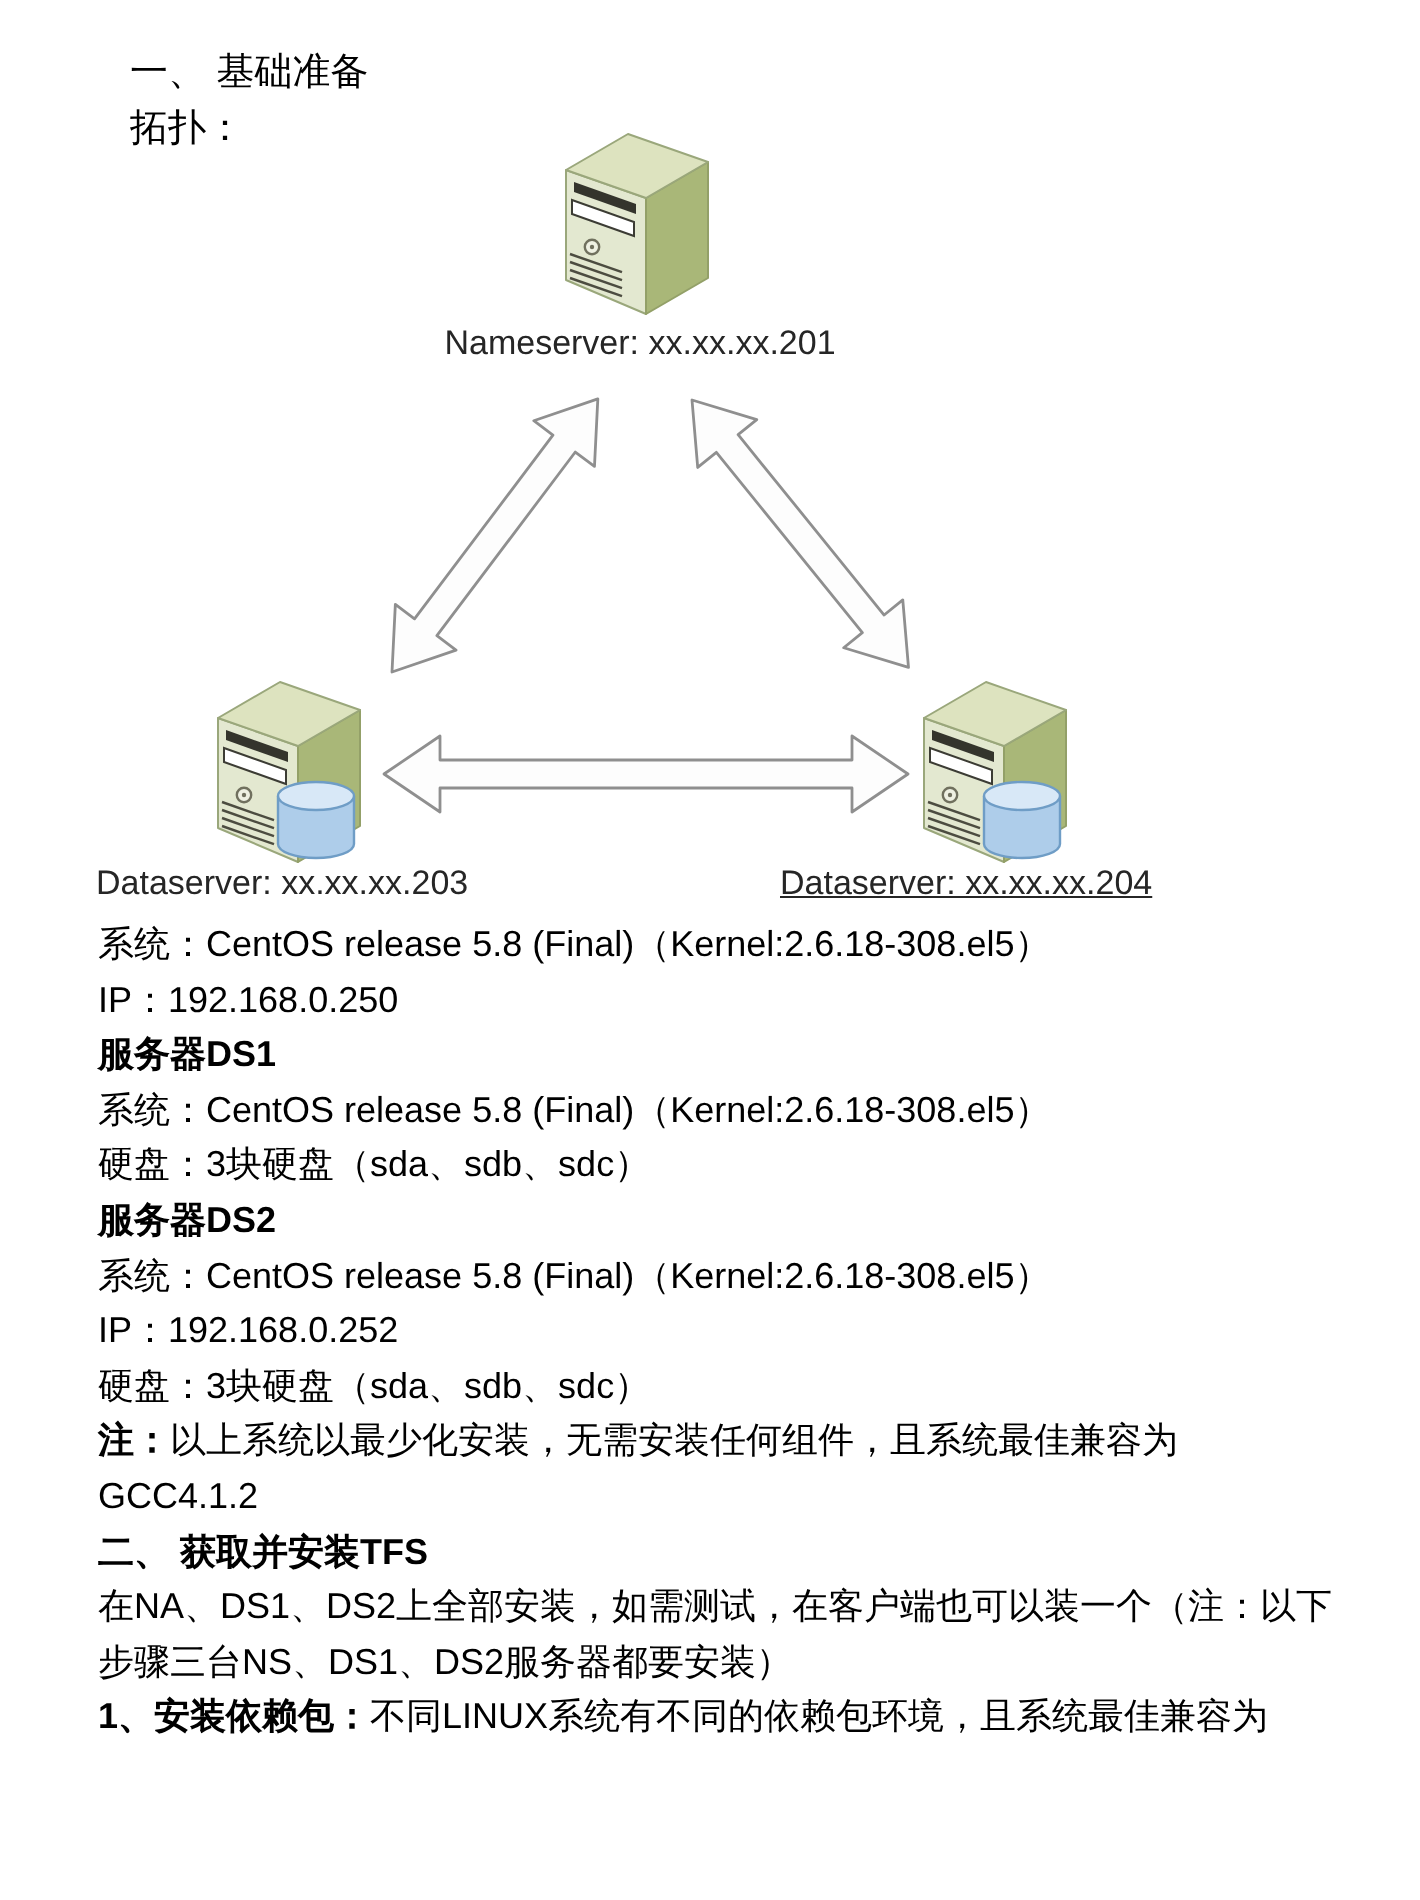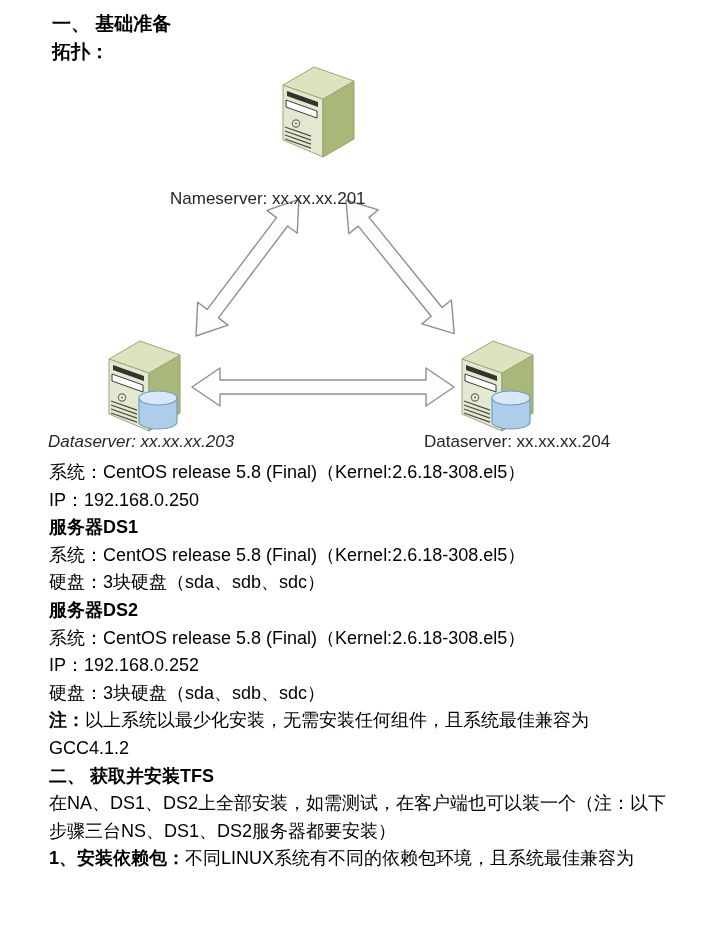--- a/index.html
+++ b/index.html
@@ -6,22 +6,22 @@
   .page{
     position:relative;
     width:710px;height:950px;
     background:var(--page-bg,#ffffff);
     overflow:hidden;
     font-family:"Liberation Sans","DejaVu Sans",sans-serif;
     color:var(--text-color,#000000);
   }
   .h1{
     position:absolute;left:49px;top:8px;
-    font-size:19px;font-weight:bold;line-height:26px;
-    white-space:nowrap;margin:3px;
+    font-size:19px;font-weight:normal;line-height:26px;
+    white-space:nowrap;margin:16px;
   }
   .h1-second{position:absolute;left:49px;top:36px;}
   .diagram{position:absolute;left:0;top:58px;width:710px;height:400px;}
   .arrow-layer{position:absolute;left:0;top:0;width:710px;height:400px;}
   .arrow{fill:var(--arrow-fill,#fdfdfd);stroke:var(--arrow-stroke,#8f8f8f);stroke-width:1.4;stroke-linejoin:round;}
   .node{position:absolute;width:90px;height:100px;}
   .node-ns{left:273px;top:2px;}
   .node-ds1{left:99px;top:276px;}
   .node-ds2{left:452px;top:276px;}
   .face-top{fill:var(--server-top,#dde3bf);stroke:#9aa77b;stroke-width:1;stroke-linejoin:round;}
@@ -32,23 +32,23 @@
   .btn-ring{fill:#eef0e2;stroke:#70705e;stroke-width:1.2;}
   .btn-dot{fill:#70705e;}
   .vent{stroke:#4c4c40;stroke-width:1.2;fill:none;}
   .disk-top{fill:var(--disk-top,#d8e8f7);stroke:#6f9dc6;stroke-width:1.2;}
   .disk-body{fill:var(--disk-body,#aecdea);stroke:#6f9dc6;stroke-width:1.2;}
   .node-label{
     position:absolute;
     font-size:17px;color:#262626;line-height:21px;
     white-space:nowrap;
   }
-  .label-ns{left:170px;top:103px;width:300px;text-align:left;margin-top:27px;}
-  .label-ds1{left:48px;top:373px;font-style:italic;}
-  .label-ds2{left:424px;top:373px;}
+  .label-ns{left:170px;top:103px;width:300px;text-align:center;}
+  .label-ds1{left:48px;top:373px;}
+  .label-ds2{left:390px;top:373px;text-decoration:underline;}
   .body-text{position:absolute;left:49px;top:459px;width:655px;}
   .line{
     margin:0;font-size:18px;line-height:27.6px;height:27.6px;
     white-space:nowrap;
   }
   .line b{font-weight:bold;}
 </style>
 </head>
 <body>
 

